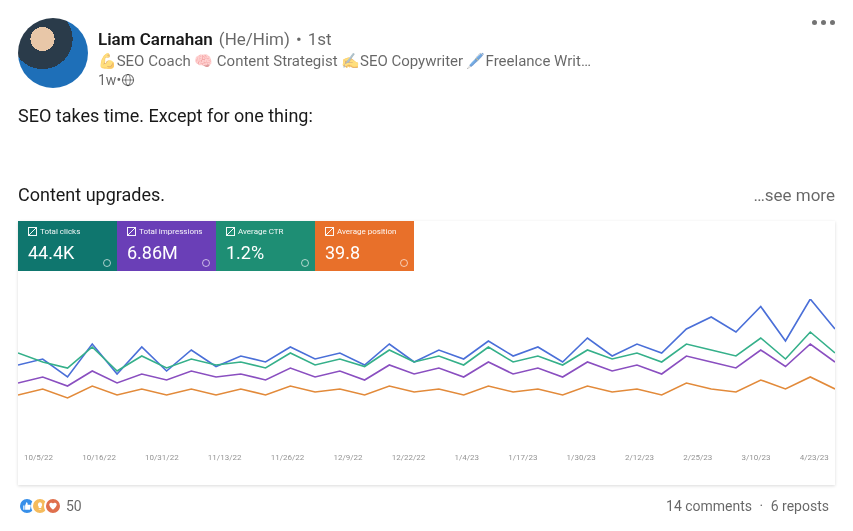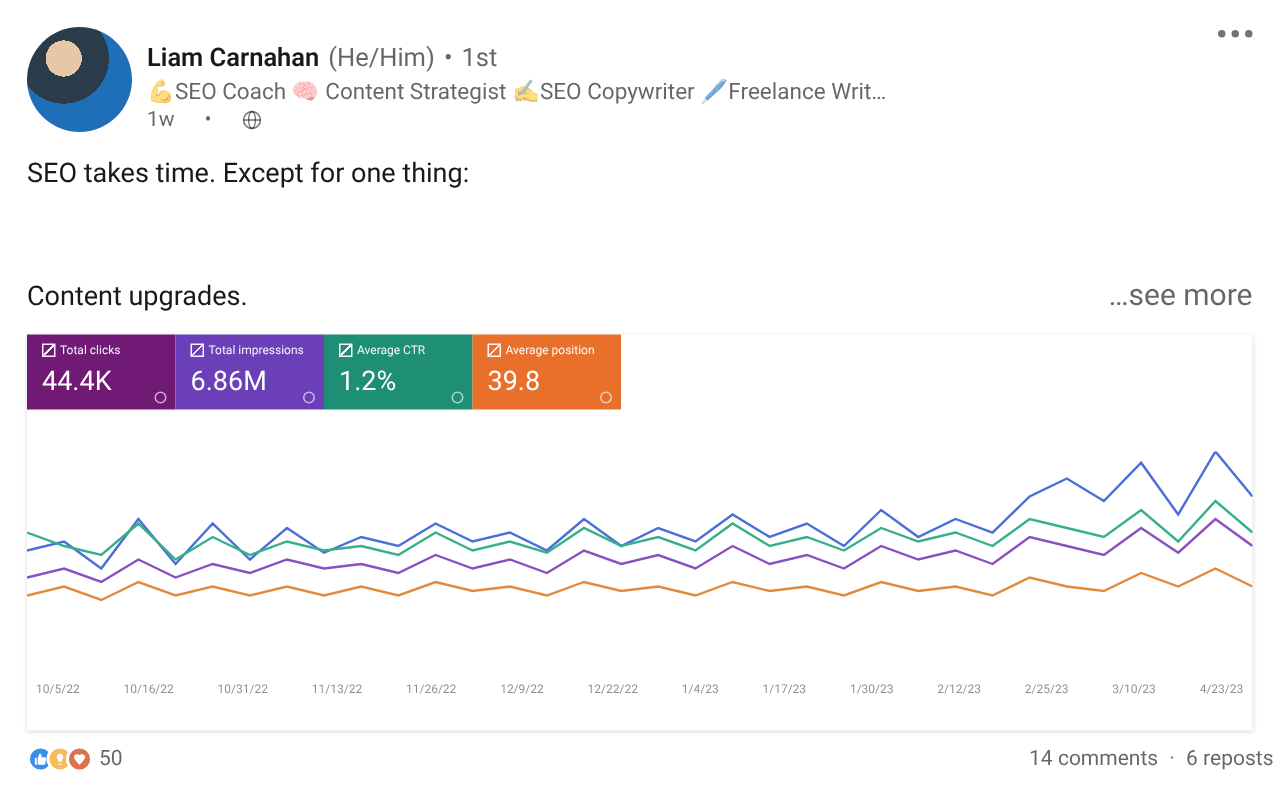--- a/index.html
+++ b/index.html
@@ -25,53 +25,53 @@
   .pronoun { color: rgba(0,0,0,0.6); }
   .dot { color: rgba(0,0,0,0.6); }
   .degree { color: rgba(0,0,0,0.6); }
   .headline {
     color: rgba(0,0,0,0.6);
     font-size: 15px;
     white-space: nowrap; overflow: hidden; text-overflow: ellipsis;
     max-width: 660px;
     margin-top: 2px;
   }
-  .meta-line { display: flex; align-items: center; gap: 20px; color: rgba(0,0,0,0.6); font-size: 14px; margin-top: 2px; }
+  .meta-line { display: flex; align-items: center; gap: 0; color: rgba(0,0,0,0.6); font-size: 14px; margin-top: 2px; }
   .globe-icon { display:inline-flex; }
 
   .more-btn {
     position: absolute; top: 20px; right: 18px;
     color: rgba(0,0,0,0.6); cursor: pointer;
     display:flex; gap:4px;
   }
   .more-btn span { width:5px; height:5px; background: rgba(0,0,0,0.55); border-radius:50%; display:block; }
 
   .post-body { margin-top: 14px; font-size: 18px; line-height: 1.5; color: rgba(0,0,0,0.9); }
   .post-line1 { margin-bottom: 52px; }
   .see-more-row { display:flex; justify-content: space-between; align-items: baseline;}
-  .see-more { color: rgba(0,0,0,0.6); cursor:pointer; font-size:20px; }
+  .see-more { color: rgba(0,0,0,0.6); cursor:pointer; font-size:17px; }
 
   .chart-card {
     margin-top: 12px;
     width: 100%;
     background: #fff;
     box-shadow: 0 1px 3px rgba(0,0,0,0.15);
     padding: 0 0 6px 0;
   }
   .metrics-row {
     display:flex;
     width: 396px;
   }
   .metric {
     flex: 1;
     padding: 6px 10px 8px 10px;
     color: #fff;
     position:relative;
   }
-  .metric.blue   { background:#701a75; }
+  .metric.blue   { background:#0f766e; }
   .metric.purple { background:#6a3fb7; }
   .metric.teal   { background:#1e8e74; }
   .metric.orange { background:#e8702a; }
   .metric-label { font-size: 8px; opacity:0.95; display:flex; align-items:center; gap:3px; }
   .metric-label::before {
     content:""; width:7px; height:7px; border:1px solid #fff; display:inline-block;
     background: linear-gradient(135deg, transparent 45%, #fff 45% 55%, transparent 55%);
   }
   .metric-value { font-size: 18px; font-weight:400; margin-top: 6px; }
   .metric .info {
@@ -85,21 +85,21 @@
   }
   .chart-area svg { width:100%; height:150px; display:block; }
   .x-axis-labels {
     display:flex; justify-content:space-between;
     font-size:8px; color: rgba(0,0,0,0.45);
     padding: 4px 6px 0 6px;
     align-items: center;
   }
 
   .social-row {
-    position:absolute; bottom:16px; left:18px; right:4px;
+    position:absolute; bottom:16px; left:18px; right:24px;
     display:flex; justify-content:space-between; align-items:center;
     color: rgba(0,0,0,0.6); font-size:14px;margin-top:48px;
   }
   .reactions { display:flex; align-items:center; gap:4px; }
   .react-stack { display:flex; }
   .react-icon {
     width:18px; height:18px; border-radius:50%;
     border:2px solid #fff; margin-left:-5px;
     display:flex; align-items:center; justify-content:center;
     font-size:10px; color:#fff;

